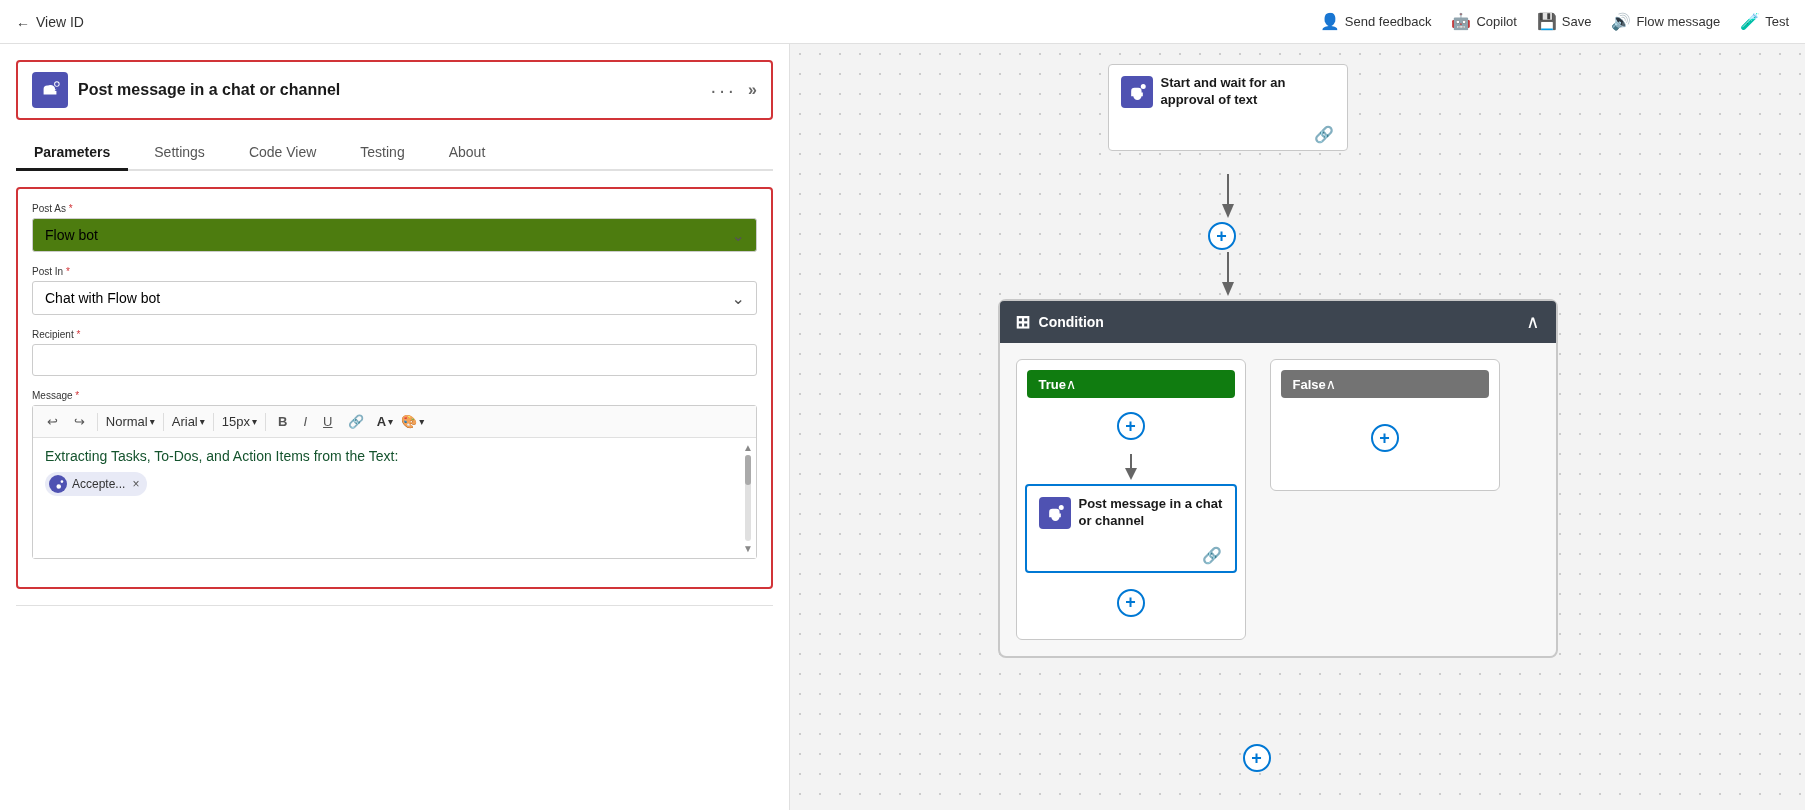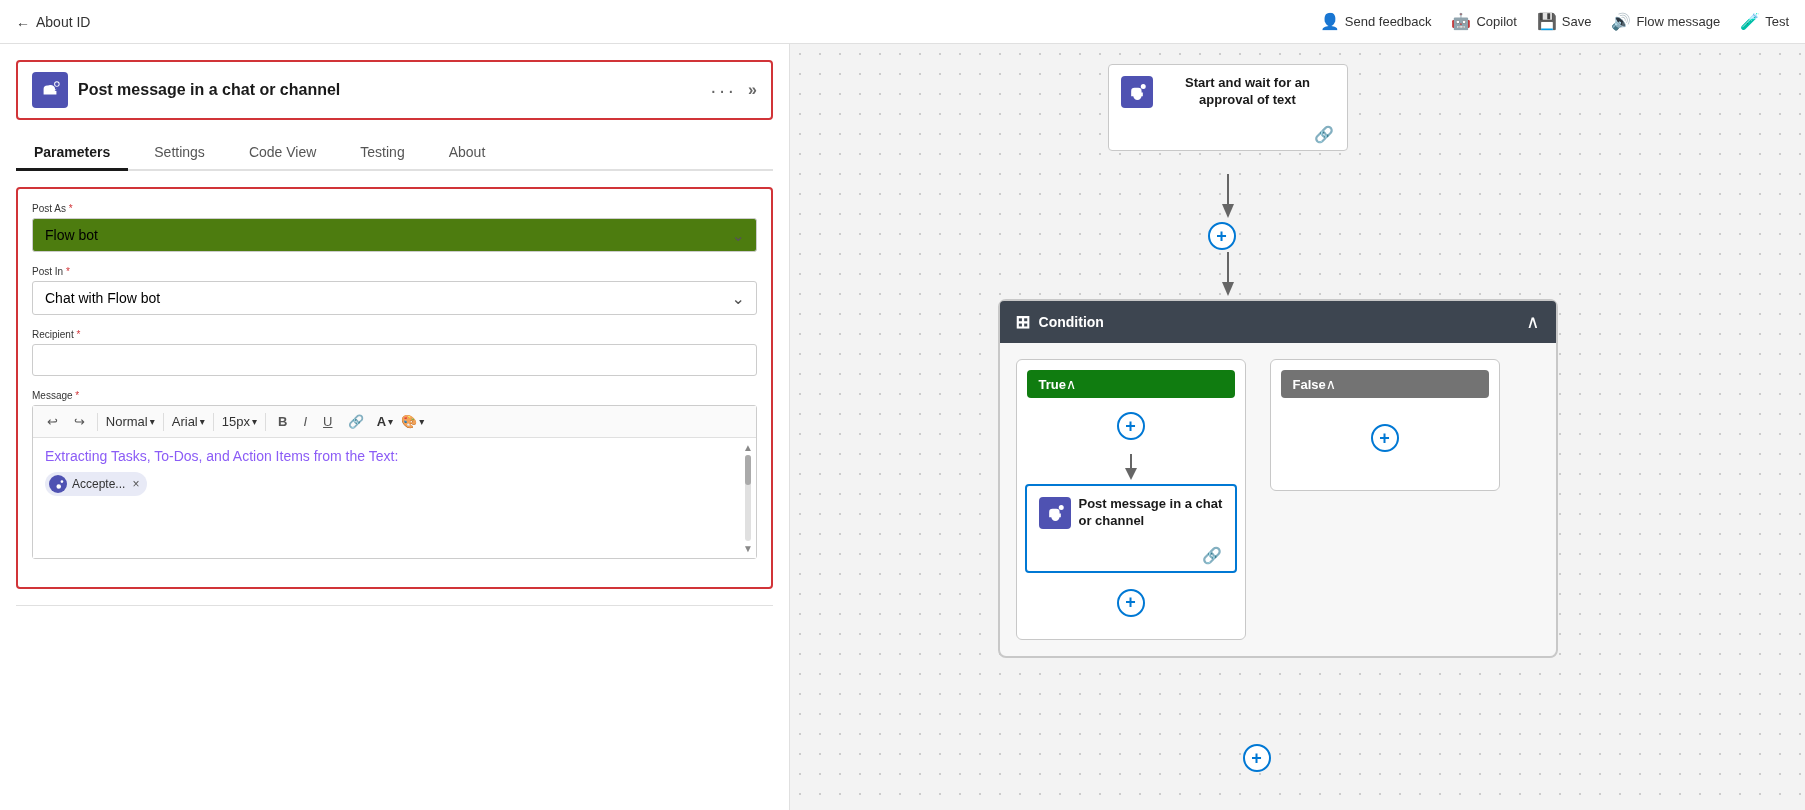--- a/index.html
+++ b/index.html
@@ -84,21 +84,21 @@
     .editor-toolbar .tool-btn {
       background: none; border: none; cursor: pointer; font-size: 13px; color: #555;
       padding: 2px 4px; border-radius: 2px;
     }
     .tool-sep { width: 1px; height: 18px; background: #ddd; }
     .tool-dropdown { display: flex; align-items: center; gap: 2px; cursor: pointer; font-size: 13px; color: #333; }
     .tool-dropdown .caret { font-size: 10px; }
     .editor-body {
       min-height: 120px; padding: 10px 12px; position: relative; background: #fff;
     }
-    .editor-text { font-size: 14px; color: #8b5cf6; margin-bottom: 8px; }
+    .editor-text { font-size: 14px; color: #14532d; margin-bottom: 8px; }
     .token-chip-icon {
       width: 18px; height: 18px; background: #4f52b2; border-radius: 9px;
       display: flex; align-items: center; justify-content: center;
     }
     .token-chip-icon svg { width: 11px; height: 11px; fill: white; }
     .token-chip-x { cursor: pointer; color: #555; font-size: 12px; margin-left: 2px; }
     .editor-scrollbar {
       position: absolute; right: 2px; top: 0; bottom: 0; width: 12px;
       display: flex; flex-direction: column; align-items: center; justify-content: space-between;
       padding: 4px 0;
@@ -126,21 +126,21 @@
     .node-icon-box svg { width: 20px; height: 20px; fill: white; }
     .node-title { font-size: 13px; font-weight: 600; color: #1a1a1a; line-height: 1.3; }
     .node-footer { padding: 6px 12px; display: flex; justify-content: flex-end; }
     .link-icon { font-size: 16px; color: #888; }
 
     
     .approval-node {
       position: absolute; background: #fff; border: 1px solid #c8c8c8;
       border-radius: 4px; width: 240px;
     }
-    .approval-node .node-header { padding: 10px 12px; text-align: center; }
+    .approval-node .node-header { padding: 10px 12px; }
 
     
     .condition-container {
       position: absolute; border: 2px solid #c8c8c8; border-radius: 8px;
       background: #f7f7f7;
     }
     .condition-header {
       display: flex; align-items: center; justify-content: space-between;
       background: #3d4550; color: white; border-radius: 4px 4px 0 0;
       padding: 10px 16px; margin: 0;
@@ -180,21 +180,21 @@
       background-color: #f3f3f3;
     }
   </style>
 </head>
 <body>
 
 <div class="topbar">
   <div class="topbar-left">
     <div class="topbar-back">
       <span>←</span>
-      <span>About ID</span>
+      <span>View ID</span>
     </div>
   </div>
   <div class="topbar-right">
     <div class="topbar-action">
       <span class="icon">👤</span>
       <span>Send feedback</span>
     </div>
     <div class="topbar-action">
       <span class="icon">🤖</span>
       <span>Copilot</span>

